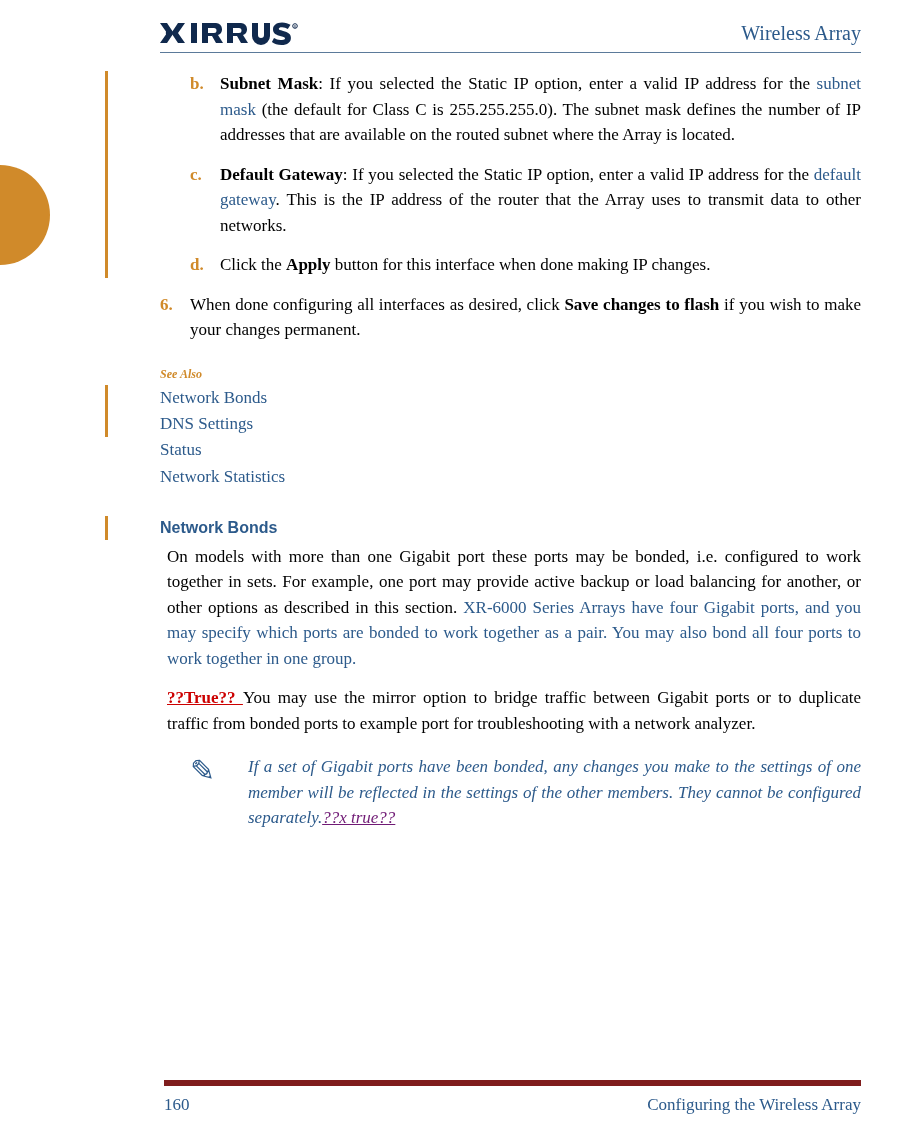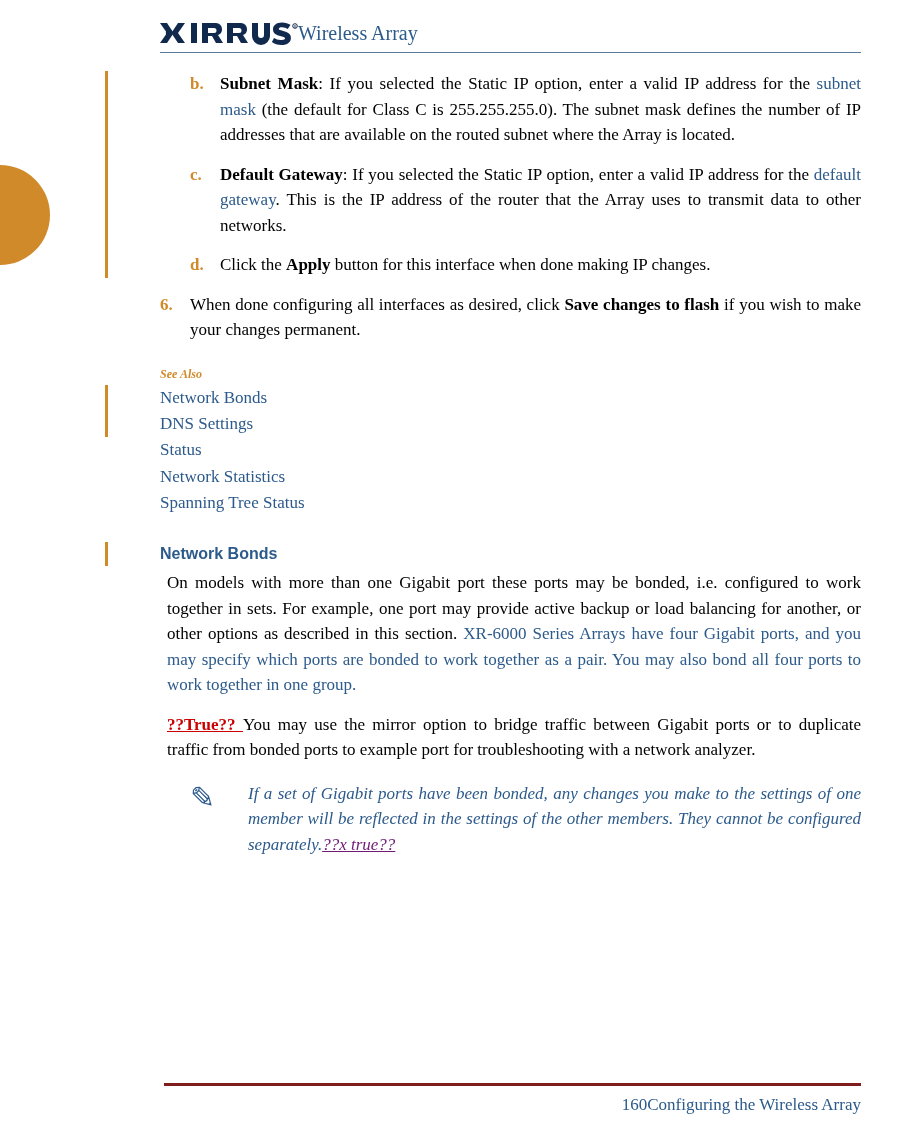--- a/index.html
+++ b/index.html
@@ -23,21 +23,21 @@
       left: 0;
       top: 165px;
       width: 50px;
       height: 100px;
       background: #d08a2a;
       border-top-right-radius: 50px;
       border-bottom-right-radius: 50px;
     }
     .header-bar {
       display: flex;
-      justify-content: flex-start;
+      justify-content: space-between;
       align-items: flex-end;
       border-bottom: 1px solid #5b7a9a;
       padding-bottom: 4px;
       margin-left: 160px;
       margin-bottom: 18px;
     }
     .logo {
       display: inline-block;
       line-height: 1;
     }
@@ -126,24 +126,24 @@
     .note-body {
       color: #2c5a8b;
       font-style: italic;
       flex: 1;
     }
     .footer-bar {
       position: absolute;
       left: 164px;
       right: 40px;
       bottom: 20px;
-      border-top: 3px solid #7f1d1d;
+      border-top: 6px solid #7f1d1d;
       padding-top: 6px;
       display: flex;
-      justify-content: flex-end;
+      justify-content: space-between;
       color: #2c5a8b;
       font-size: 17px;
     }
   </style>
 </head>
 <body>
 
 <div class="page">
   <div class="tab-marker"></div>
 
@@ -201,21 +201,20 @@
       </span>
     </div>
 
     <div class="see-also">See Also</div>
     <div class="changebar" style="margin-bottom:0">
       <span class="see-link">Network Bonds</span>
       <span class="see-link">DNS Settings</span>
     </div>
     <span class="see-link">Status</span>
     <span class="see-link">Network Statistics</span>
-    <span class="see-link">Spanning Tree Status</span>
 
     <div class="changebar">
       <div class="section-heading">Network Bonds</div>
     </div>
     <p class="body-para">
       <span>On models with more than one Gigabit port these ports may be bonded, i.e. configured to work together in sets. For example, one port may provide active backup or load balancing for another, or other options as described in this section. </span><span class="note-text">XR-6000 Series Arrays have four Gigabit ports, and you may specify which ports are bonded to work together as a pair. You may also bond all four ports to work together in one group.</span>
     </p>
 
     <p class="body-para">
       <span class="editorial">??True?? </span><span>You may use the mirror option to bridge traffic between Gigabit ports or to duplicate traffic from bonded ports to example port for troubleshooting with a network analyzer.</span>

